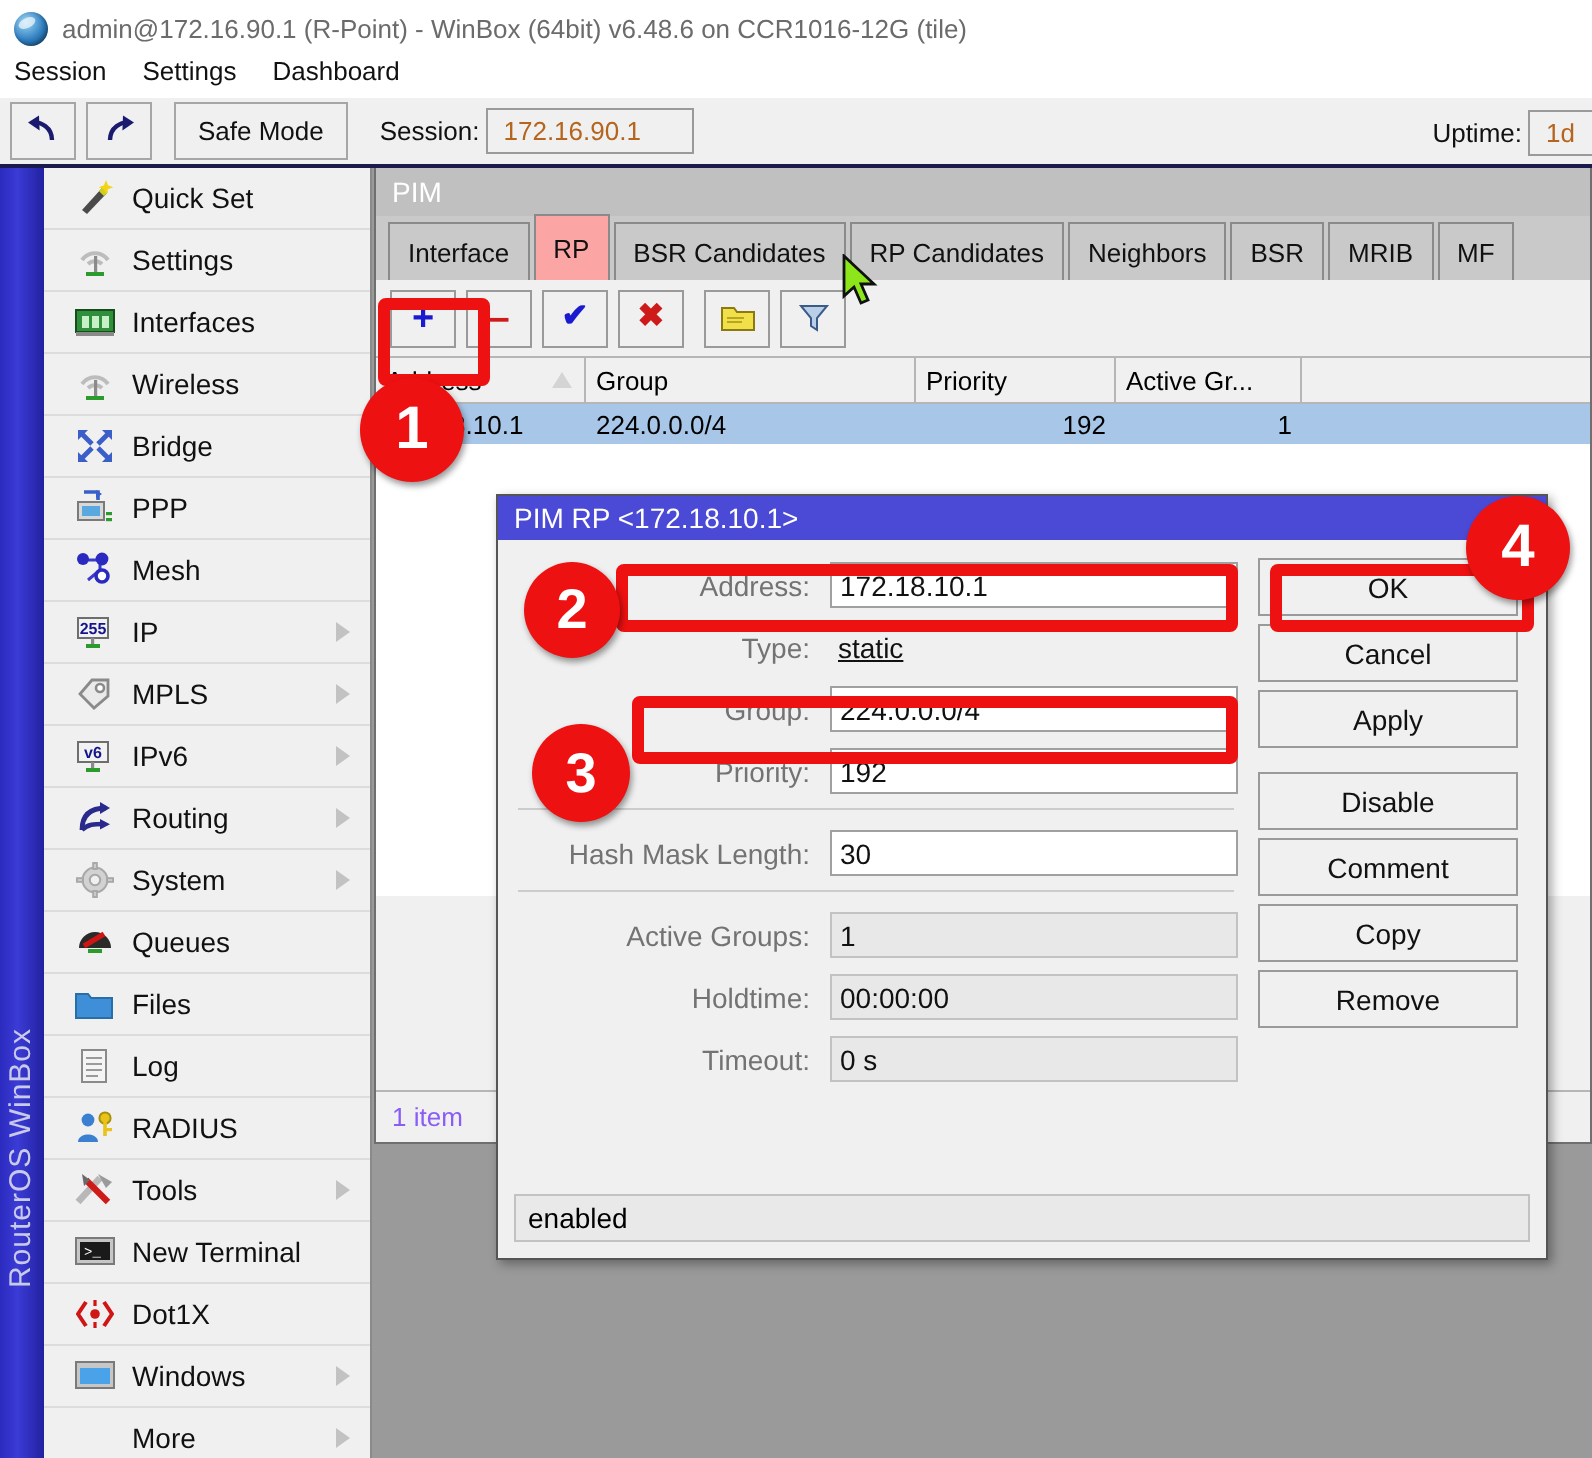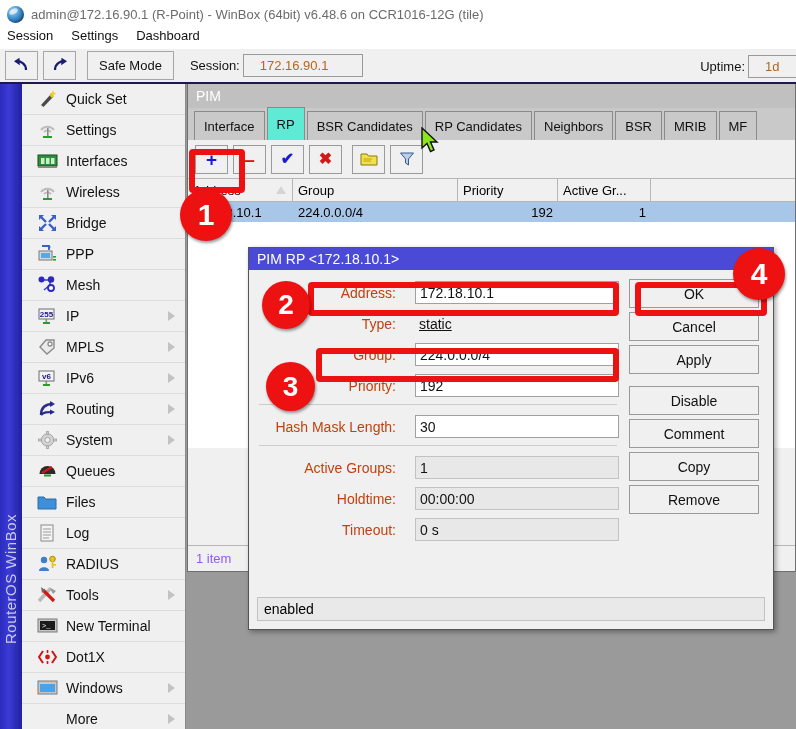--- a/index.html
+++ b/index.html
@@ -59,21 +59,21 @@
     font-size: 16px; color: #1a1a6e; font-weight: bold;
   }
   .tb-safe {
     height: 27px; margin-left: 11px; padding: 0 11px;
     background: #f0f0f0; border: 1px solid #a6a6a6;
     display: flex; align-items: center; justify-content: center;
     font-size: 13px; color: #111;
   }
   .tb-label { margin-left: 16px; font-size: 13px; color: #111; }
   .tb-field {
-    height: 21px; min-width: 86px; margin-left: 3px; padding: 0 16px;
+    height: 21px; min-width: 86px; margin-left: 3px; padding: 0 8px;
     background: #f0f0f0; border: 1px solid #9a9a9a;
     display: flex; align-items: center;
     font-size: 13px; color: #b5651d;
   }
   .tb-right { position: absolute; right: 0; top: 0; height: 35px; display: flex; align-items: center; }
 
   
   .sidebar {
     position: absolute; left: 0; top: 84px; width: 186px; height: 645px;
     background: #f0f0f0;
@@ -124,21 +124,21 @@
   .pim-tabs {
     height: 32px; background: #c9c9c9; display: flex; align-items: flex-end;
     padding-left: 6px; box-sizing: border-box;
   }
   .pim-tab {
     height: 28px; padding: 0 9px; margin-right: 2px;
     background: #c9c9c9; border: 1px solid #8a8a8a; border-bottom: none;
     display: flex; align-items: center; font-size: 13px; color: #111;
     white-space: nowrap;
   }
-  .pim-tab.active { background: #5eead4; height: 32px; }
+  .pim-tab.active { background: #fca5a5; height: 32px; }
   .pim-toolbar {
     height: 38px; background: #f0f0f0;
     display: flex; align-items: center; padding-left: 7px; box-sizing: border-box;
   }
   .pt-btn {
     width: 31px; height: 27px; margin-right: 5px;
     background: #f0f0f0; border: 1px solid #9a9a9a;
     display: flex; align-items: center; justify-content: center;
   }
   .pt-btn.gap { margin-left: 5px; }
@@ -191,22 +191,22 @@
     display: flex; align-items: center; justify-content: center;
   }
   .dlg-wins-btn i {
     display:block; width: 9px; height: 7px; border: 1px solid #333; border-top-width:2px;
     background: #fff;
   }
   .dlg-body { display: flex; height: 315px; }
   .dlg-form { width: 378px; padding: 9px 8px 0 8px; box-sizing: border-box; }
   .frm-row { display: flex; align-items: center; height: 27px; margin-bottom: 4px; }
   .frm-lbl {
-    width: 158px; text-align: right; padding-right: 19px; box-sizing: border-box;
-    font-size: 14px; color: #c2410c;
+    width: 158px; text-align: right; padding-right: 10px; box-sizing: border-box;
+    font-size: 14px; color: #737373;
   }
   .frm-val {
     flex: 1; height: 23px; box-sizing: border-box;
     display: flex; align-items: center; padding: 0 4px;
     font-size: 14px; color: #111;
   }
   .frm-val.edit { background: #ffffff; border: 1px solid #a0a0a0; }
   .frm-val.ro { background: #e8e8e8; border: 1px solid #c2c2c2; }
   .frm-val.plain { background: transparent; border: none; text-decoration: underline; }
   .frm-sep { height: 1px; background: #cccccc; margin: 5px 2px 8px 2px; }

